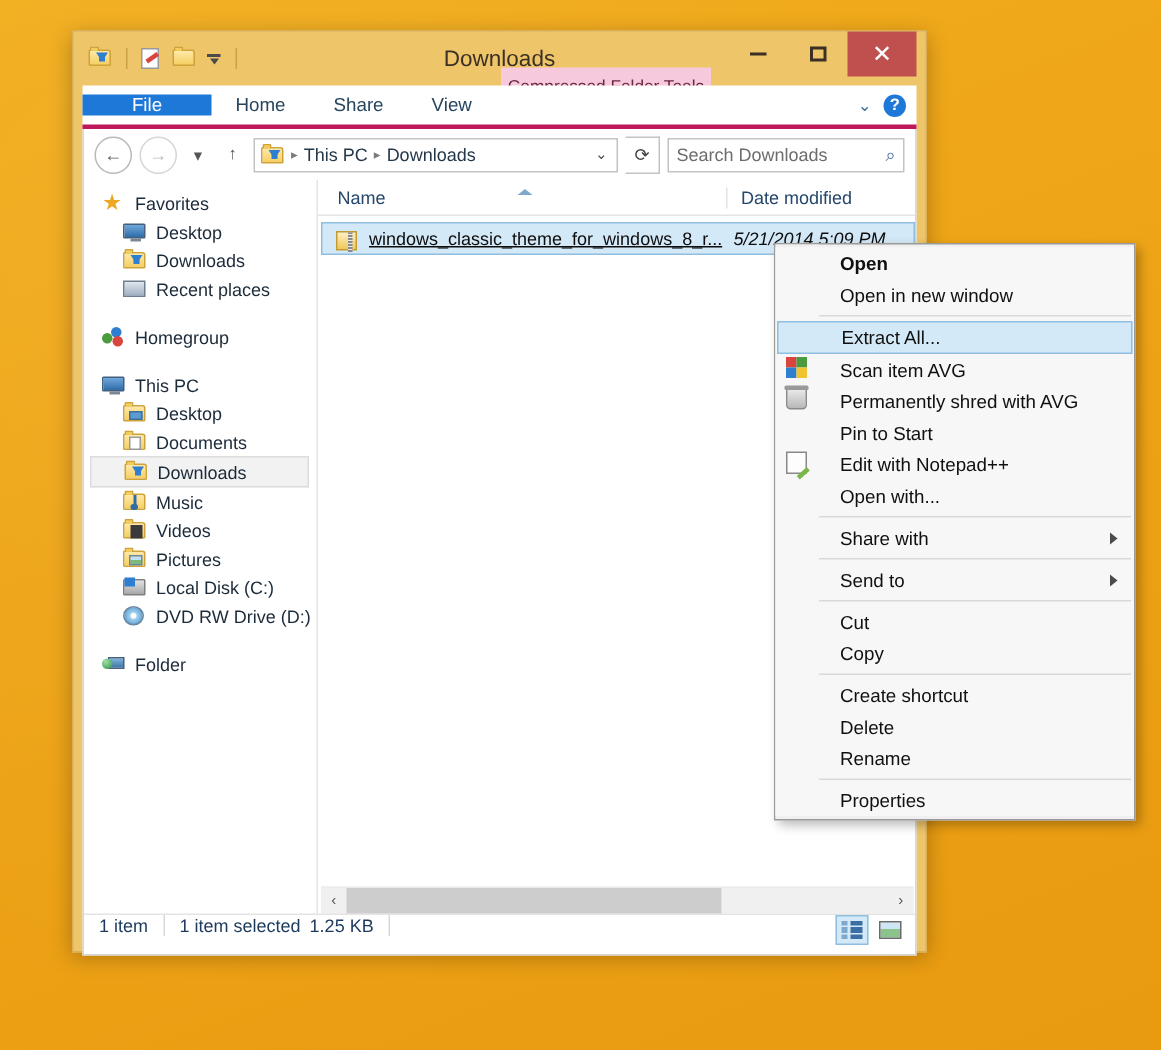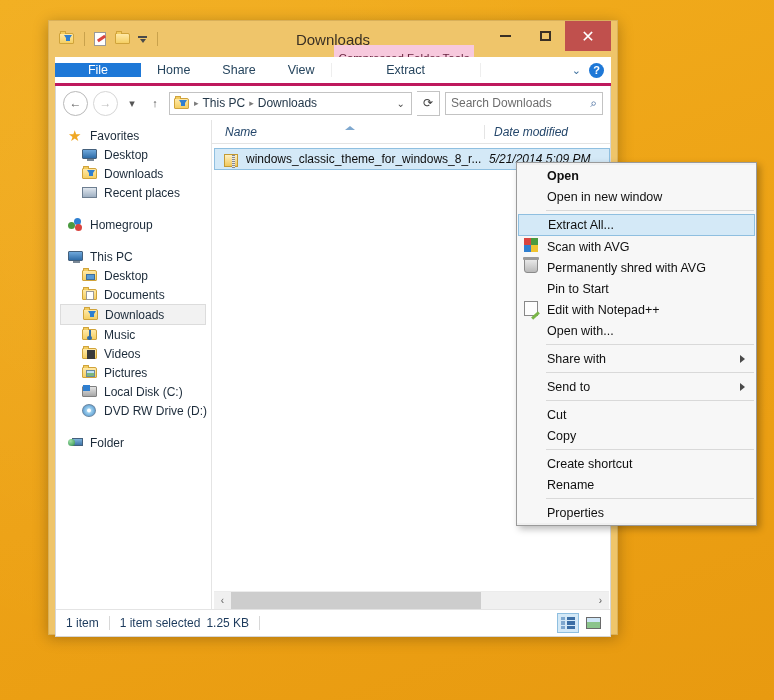--- a/index.html
+++ b/index.html
@@ -159,58 +159,57 @@
   .nav-gap { height: 13px; }
   .ic { width: 16px; height: 15px; position: relative; flex: 0 0 16px; }
 
   
   #listpane { flex: 1; display: flex; flex-direction: column; min-width: 0; border-left: 1px solid #e4e4e4;}
   #colheader {
     height: 23px; display: flex; align-items: center;
     font-size: 12px; color: #25476b;
     border-bottom: 1px solid #e4e4e4;
     position: relative;
-    font-style: italic;
   }
   .col-name { width: 272px; padding-left: 13px; box-sizing: border-box; position: relative;}
   .col-date { padding-left: 9px; border-left: 1px solid #e4e4e4; flex:1;}
   .sortmark {
     position: absolute; left: 133px; top: 1px;
     width: 0; height: 0;
     border-left: 5px solid transparent; border-right: 5px solid transparent;
     border-bottom: 4px solid #7fa8cf;
   }
   #filerow {
     margin: 4px 0 0 2px;
     height: 22px;
     display: flex; align-items: center;
     background: #d4e9f7;
     border: 1px solid #8fbfe0;
     box-sizing: border-box;
     font-size: 12px; color: #0d0d0d;
   }
-  #filerow .fname { width: 268px; display: flex; align-items: center; gap: 6px; padding-left: 9px; box-sizing: border-box;}
+  #filerow .fname { width: 268px; display: flex; align-items: center; gap: 6px; padding-left: 9px; box-sizing: border-box; text-decoration: underline;}
   #filerow .fdate { padding-left: 6px; font-style: italic; }
 
   
   #hscroll {
     height: 17px; margin: 0 1px 0 2px;
     background: #f0f0f0;
     display: flex; align-items: center;
     border-top: 1px solid #ececec;
   }
   .sb-arrow { width: 17px; text-align: center; color: #5a5a5a; font-size: 10px; }
   .sb-track { flex: 1; height: 17px; position: relative; }
   .sb-thumb { position: absolute; left: 0; top: 0; height: 17px; width: 250px; background: #cdcdcd; }
 
   
   #statusbar {
     height: 26px;
     border-top: 1px solid #e4e4e4;
-    display: flex; align-items: center;
+    display: flex; align-items: flex-start;
     font-size: 12px; color: #1c3a5c;
     padding: 0 6px 0 10px;
   }
   #statusbar .vdiv { width: 1px; height: 14px; background: #d8d8d8; margin: 0 10px; }
   .view-btns { margin-left: auto; display: flex; gap: 3px; }
   .vbtn {
     width: 22px; height: 20px;
     display: flex; align-items: center; justify-content: center;
     border: 1px solid transparent; box-sizing: border-box;
   }
@@ -228,21 +227,21 @@
     padding: 2px 0;
     box-sizing: border-box;
   }
   #ctxmenu::before {
     content: ""; position: absolute;
     left: 0; top: 0; bottom: 0; width: 29px;
     background: #f0f0f0;
   }
   .mi {
     height: 21px; display: flex; align-items: center;
-    padding-left: 29px; position: relative;
+    padding-left: 42px; position: relative;
     background: #f7f7f7;
     margin: 0 1px;
   }
   .mi .mi-ic { position: absolute; left: 6px; width: 16px; height: 16px; top: 2px;}
   .mi.bold { font-weight: bold; }
   .mi.hl { background: #d4e9f7; border: 1px solid #8fbfe0; box-sizing: border-box; height: 22px;}
   .mi .arrow {
     margin-left: auto; margin-right: 10px;
     width: 0; height: 0;
     border-top: 4px solid transparent; border-bottom: 4px solid transparent;
@@ -401,21 +400,20 @@
     </div>
   </div>
 
   <div id="contextual-tab-label">Compressed Folder Tools</div>
 
   <div id="ribbon">
     <div class="rtab file">File</div>
     <div class="rtab">Home</div>
     <div class="rtab">Share</div>
     <div class="rtab">View</div>
-    <div class="rtab extract">Extract</div>
     <div class="ribbon-right">
       <span class="chev">⌄</span>
       <span class="help-icon">?</span>
     </div>
   </div>
 
   <div id="client">
 
     <div id="addressbar">
       <div class="navbtn">←</div>
@@ -638,21 +636,21 @@
     </div>
     <div class="mi">
       <span class="mi-ic">
         <span class="avg-ic">
           <i style="background:#d9443f;"></i>
             <i style="background:#4a9a3f;"></i>
           <i style="background:#2f7fd0;"></i>
             <i style="background:#f0c330;"></i>
         </span>
       </span>
-      <span>Scan with AVG</span>
+      <span>Scan item AVG</span>
     </div>
     <div class="mi">
       <span class="mi-ic">
           <span class="shred"></span>
         </span>
       <span>Permanently shred with AVG</span>
     </div>
     <div class="mi">
       <span>Pin to Start</span>
     </div>
@@ -688,20 +686,23 @@
     <div class="mi">
       <span>Copy</span>
     </div>
 
     <div class="msep"></div>
 
     <div class="mi">
       <span>Create shortcut</span>
     </div>
     <div class="mi">
+      <span>Delete</span>
+    </div>
+    <div class="mi">
       <span>Rename</span>
     </div>
 
     <div class="msep"></div>
 
     <div class="mi">
       <span>Properties</span>
     </div>
   </div>
 </div>

